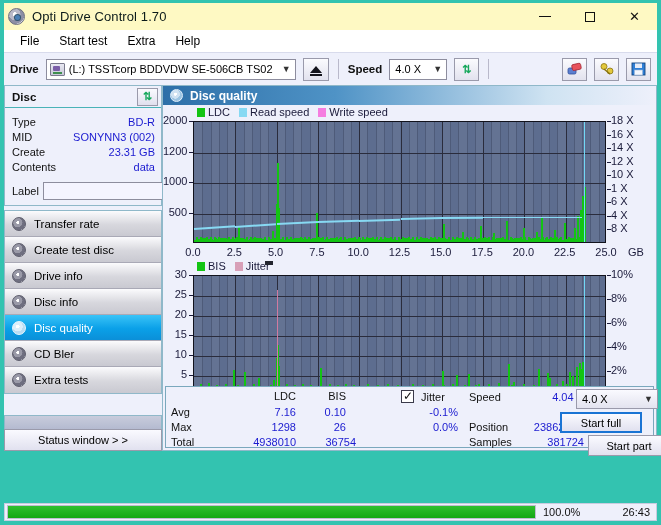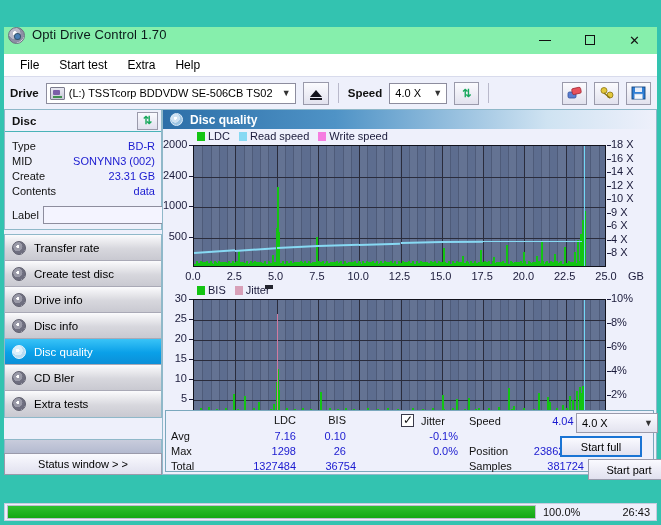--- a/index.html
+++ b/index.html
@@ -4,21 +4,21 @@
 <style>
   * { box-sizing: border-box; margin:0; padding:0; }
   body {
     width:661px; height:525px; overflow:hidden;
     font-family:"Liberation Sans", sans-serif;
     font-size:11px; background:#33c3b0;
   }
   .window { position:absolute; inset:0; background:#33c3b0; padding:3px 4px 4px 4px; }
 
   
-  .titlebar { height:27px; display:flex; align-items:flex-start; background:#86efac;margin-top:24px; }
+  .titlebar { height:27px; display:flex; align-items:center; background:#fef9c3; }
   .app-icon {
     width:17px; height:17px; margin-left:4px; margin-right:7px; border-radius:50%;
     background:radial-gradient(circle at 38% 35%, #fff 0 14%, #b9b9c8 16% 42%, #8d8fa5 44% 70%, #d9d9e4 72% 100%);
     border:1px solid #6c6f80; position:relative;
   }
   .app-icon:after{ content:""; position:absolute; left:6px; top:6px; width:5px; height:5px;
      border-radius:50%; background:#4a7fb5; box-shadow:0 0 0 1px #33556f; }
   .title-text { font-size:13px; color:#0b1a1a; letter-spacing:.1px; }
   .win-btns { margin-left:auto; display:flex; }
   .win-btn { width:45px; height:26px; display:flex; align-items:center; justify-content:center;
@@ -687,31 +687,31 @@
             <div class="rs-seg" style="left:247.79999999999998px;top:95.22777777777777px;width:41.301390360119974px;transform:rotate(-0.47013237987470907deg);transform-origin:0 50%;background:#87d9f3"></div>
             <div class="rs-seg" style="left:289.09999999999997px;top:94.88888888888889px;width:41.30000000000007px;transform:rotate(0deg);transform-origin:0 50%;background:#87d9f3"></div>
             <div class="rs-seg" style="left:330.40000000000003px;top:94.88888888888889px;width:41.299999999999955px;transform:rotate(0deg);transform-origin:0 50%;background:#87d9f3"></div>
             <div class="rs-seg" style="left:371.7px;top:94.88888888888889px;width:16.519999999999982px;transform:rotate(0deg);transform-origin:0 50%;background:#87d9f3"></div>
             <div class="vline" style="left:389.872px"></div>
           </div>
           <div class="ylab" style="left:0px;top:100.5px;width:24px">500</div>
           <div class="tick" style="left:26px;top:107.5px;width:4px;height:1px"></div>
           <div class="ylab" style="left:0px;top:70px;width:24px">1000</div>
           <div class="tick" style="left:26px;top:77px;width:4px;height:1px"></div>
-          <div class="ylab" style="left:0px;top:39.5px;width:24px">2400</div>
+          <div class="ylab" style="left:0px;top:39.5px;width:24px">1200</div>
           <div class="tick" style="left:26px;top:46.5px;width:4px;height:1px"></div>
           <div class="ylab" style="left:0px;top:9px;width:24px">2000</div>
           <div class="tick" style="left:26px;top:16px;width:4px;height:1px"></div>
           <div class="ylab-r" style="left:448px;top:117.44444444444444px">8 X</div>
           <div class="tick" style="left:444px;top:124.44444444444444px;width:4px;height:1px"></div>
           <div class="ylab-r" style="left:448px;top:103.88888888888889px">4 X</div>
           <div class="tick" style="left:444px;top:110.88888888888889px;width:4px;height:1px"></div>
           <div class="ylab-r" style="left:448px;top:90.33333333333334px">6 X</div>
           <div class="tick" style="left:444px;top:97.33333333333334px;width:4px;height:1px"></div>
-          <div class="ylab-r" style="left:448px;top:76.77777777777777px">9 X</div>
+          <div class="ylab-r" style="left:448px;top:76.77777777777777px">1 X</div>
           <div class="tick" style="left:444px;top:83.77777777777777px;width:4px;height:1px"></div>
           <div class="ylab-r" style="left:448px;top:63.222222222222214px">10 X</div>
           <div class="tick" style="left:444px;top:70.22222222222221px;width:4px;height:1px"></div>
           <div class="ylab-r" style="left:448px;top:49.66666666666667px">12 X</div>
           <div class="tick" style="left:444px;top:56.66666666666667px;width:4px;height:1px"></div>
           <div class="ylab-r" style="left:448px;top:36.111111111111114px">14 X</div>
           <div class="tick" style="left:444px;top:43.111111111111114px;width:4px;height:1px"></div>
           <div class="ylab-r" style="left:448px;top:22.555555555555557px">16 X</div>
           <div class="tick" style="left:444px;top:29.555555555555557px;width:4px;height:1px"></div>
           <div class="ylab-r" style="left:448px;top:9px">18 X</div>
@@ -1166,21 +1166,21 @@
       <div class="stats">
         <div class="st-cell" style="left:78px;top:3px;width:52px;text-align:right">LDC</div>
         <div class="st-cell" style="left:138px;top:3px;width:42px;text-align:right">BIS</div>
 
         <div class="st-cell" style="left:5px;top:19px">Avg</div>
         <div class="st-cell" style="left:5px;top:34px">Max</div>
         <div class="st-cell" style="left:5px;top:49px">Total</div>
 
         <div class="st-val" style="left:70px;top:19px;width:60px">7.16</div>
         <div class="st-val" style="left:70px;top:34px;width:60px">1298</div>
-        <div class="st-val" style="left:50px;top:49px;width:80px">1327484</div>
+        <div class="st-val" style="left:50px;top:49px;width:80px">4938010</div>
 
         <div class="st-val" style="left:135px;top:19px;width:45px">0.10</div>
         <div class="st-val" style="left:135px;top:34px;width:45px">26</div>
         <div class="st-val" style="left:130px;top:49px;width:60px">36754</div>
 
         <div class="chk" style="left:235px;top:3px"></div>
         <div class="st-cell" style="left:255px;top:4px">Jitter</div>
         <div class="st-val" style="left:232px;top:19px;width:60px">-0.1%</div>
         <div class="st-val" style="left:232px;top:34px;width:60px">0.0%</div>
 

